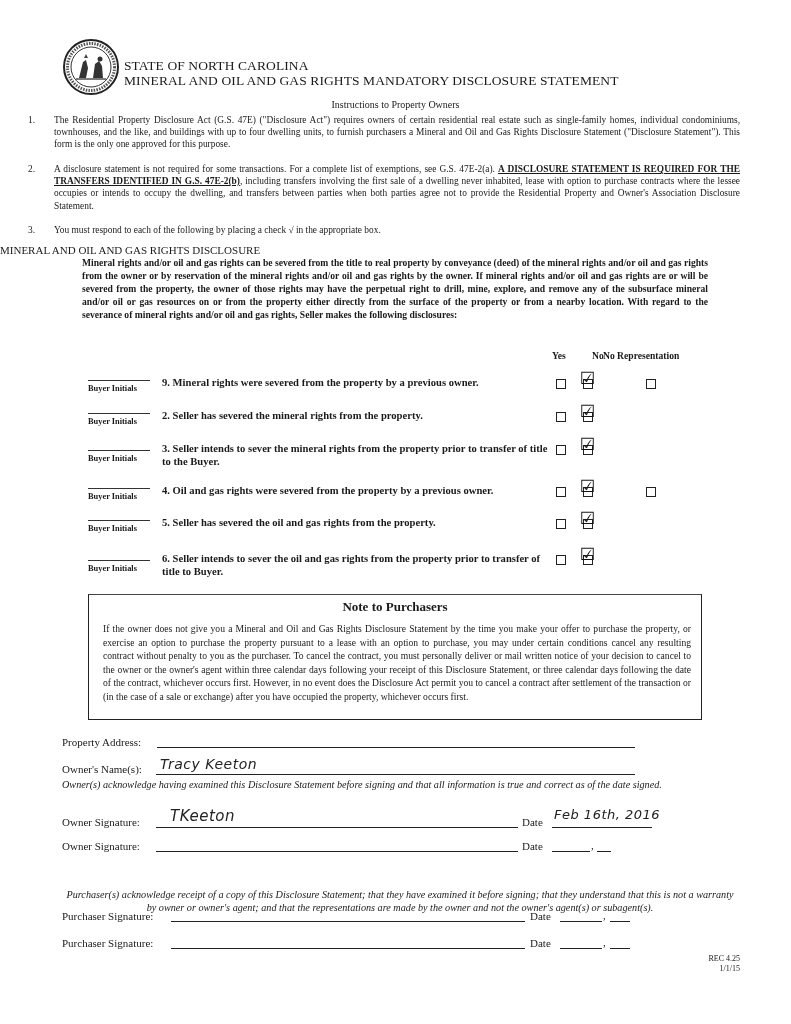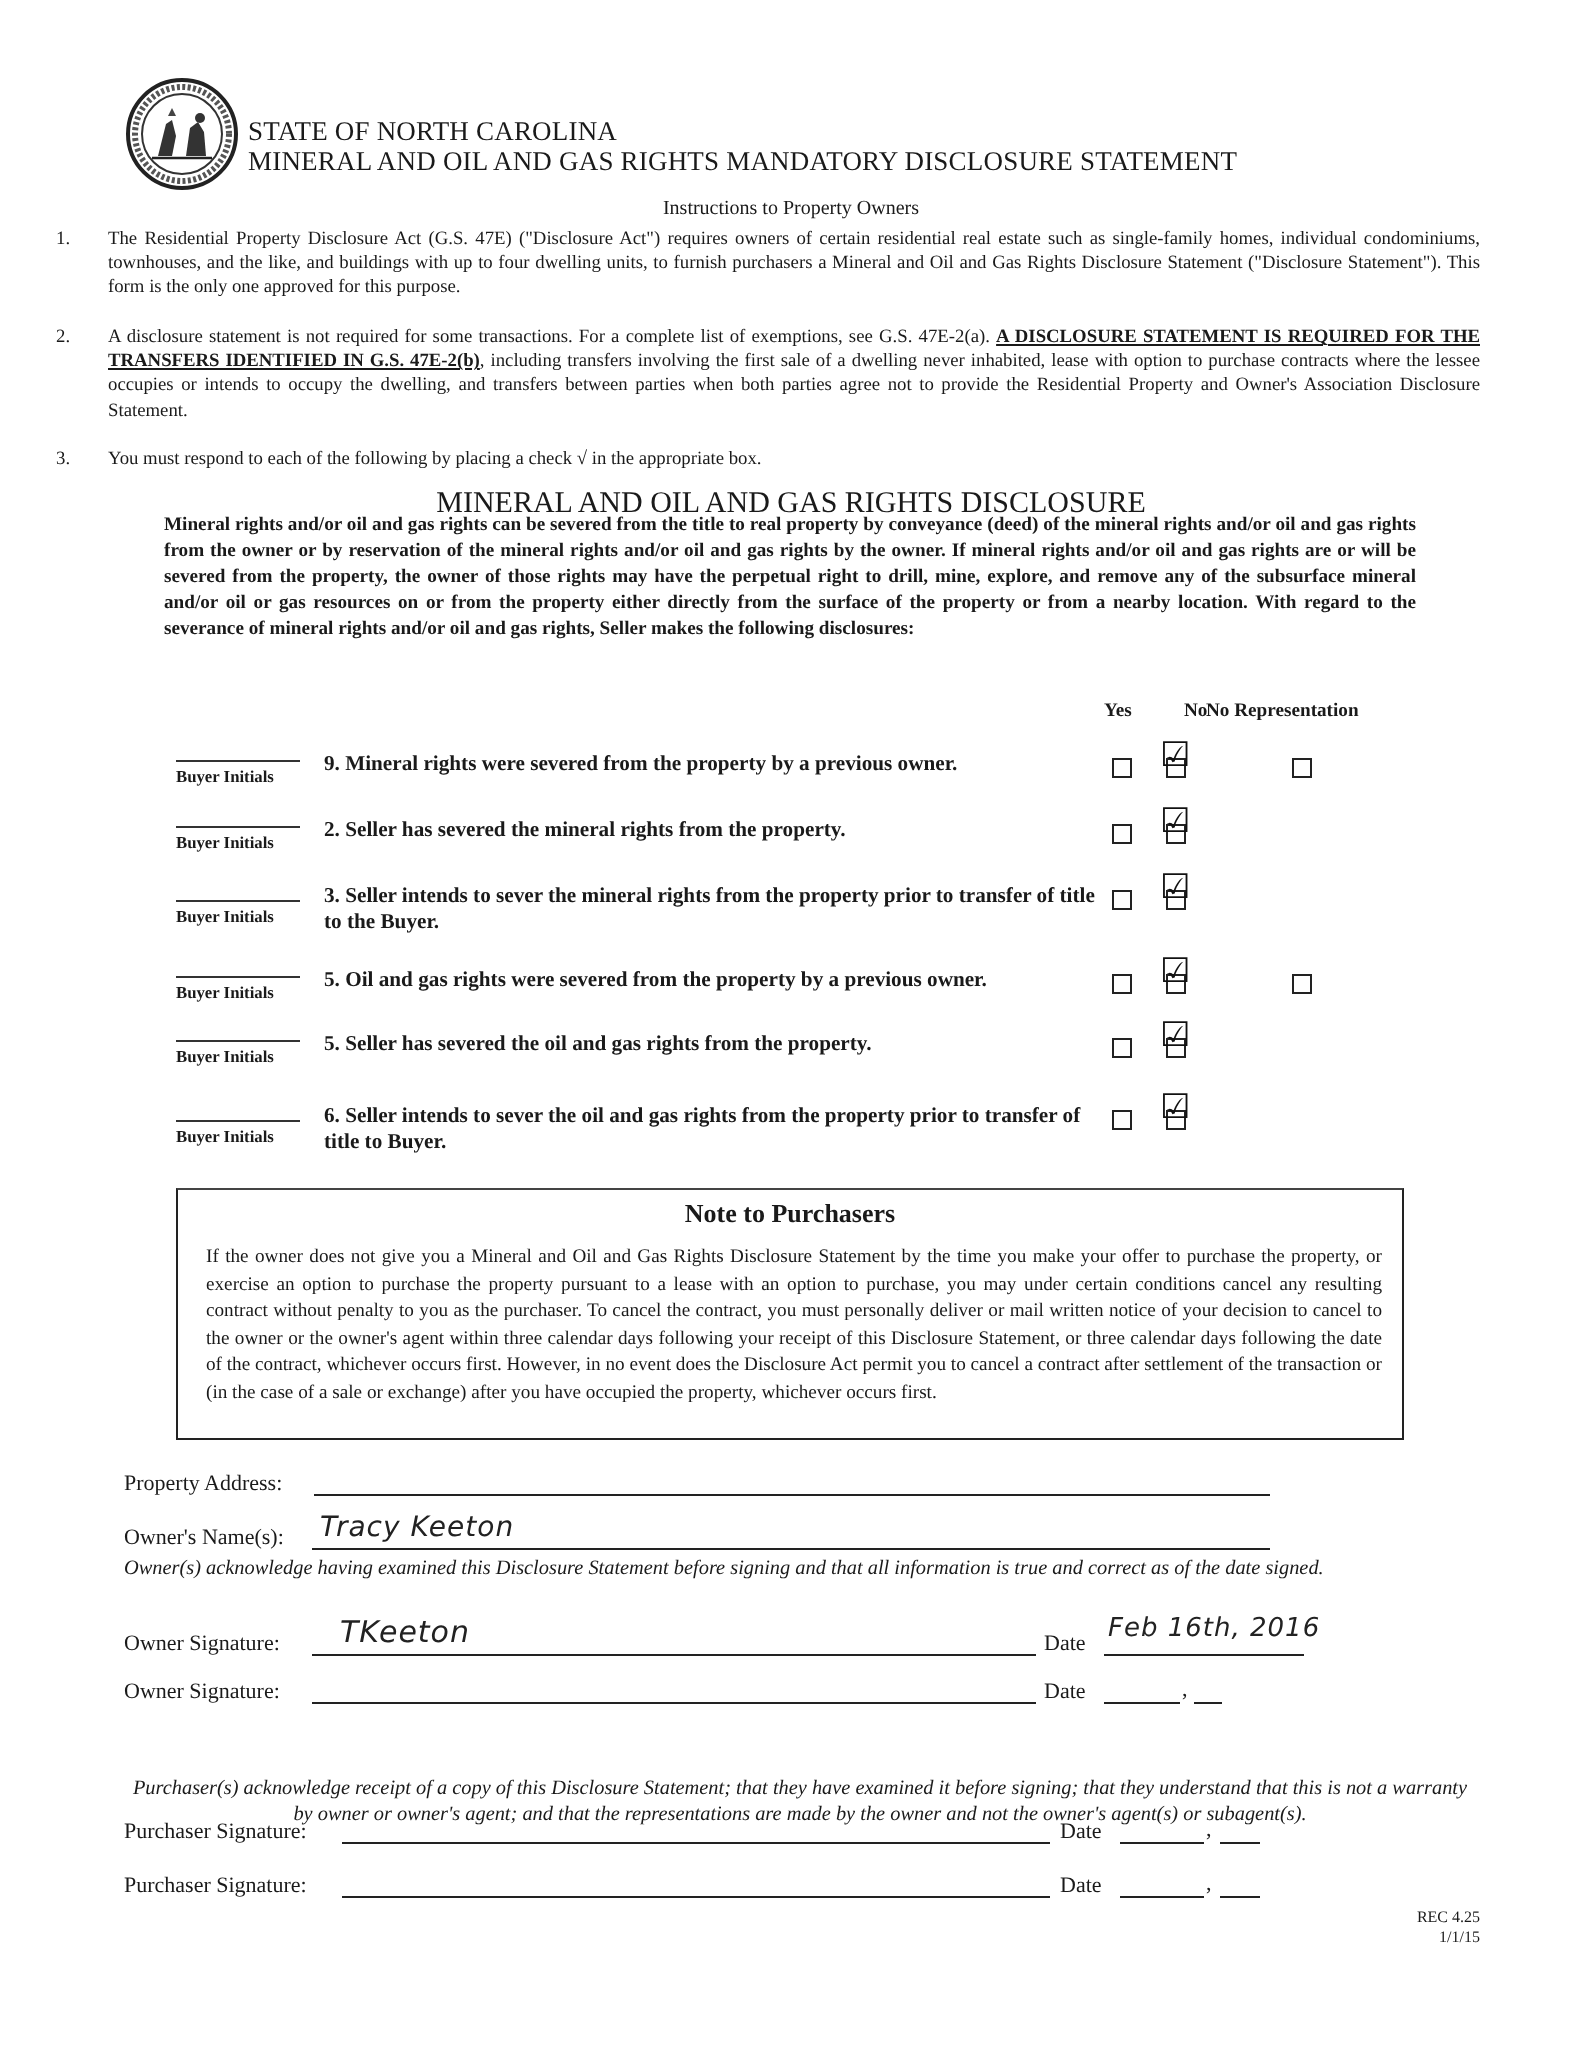--- a/index.html
+++ b/index.html
@@ -12,21 +12,21 @@
   .title1 { position: absolute; left: 62px; top: 20px; font-size: 13.5px; letter-spacing: 0.1px; }
   .title2 { position: absolute; left: 62px; top: 35px; font-size: 13.5px; letter-spacing: 0.1px; }
 
   .instr-heading { position: absolute; left: 0; width: 791px; top: 99px; text-align: center; font-size: 10px; }
 
   .instr { position: absolute; left: 28px; width: 712px; font-size: 9.4px; line-height: 12.2px; }
   .instr .num { position: absolute; left: 0; top: 0; }
   .instr .txt { margin-left: 26px; text-align: justify; }
   .u { text-decoration: underline; font-weight: bold; }
 
-  .section-heading { position: absolute; left: 0; width: 791px; top: 244px; text-align: center; font-size: 15px; }
+  .section-heading { position: absolute; left: 0; width: 791px; top: 244px; font-size: 11px; }
   .section-intro { position: absolute; left: 82px; width: 626px; top: 256px; font-size: 9.6px; line-height: 13px;
                    font-weight: bold; text-align: justify; }
 
   .col-head { position: absolute; top: 350px; font-size: 9.6px; font-weight: bold; }
 
   .row { position: absolute; left: 88px; width: 620px; height: 30px; }
   .initials-line { position: absolute; left: 0; top: 0; width: 62px; border-top: 1px solid #333; }
   .initials-label { position: absolute; left: 0; top: 4px; font-size: 8.4px; font-weight: bold; white-space: nowrap; }
   .stmt { position: absolute; left: 74px; top: -6px; width: 388px; font-size: 10.6px; line-height: 13px; font-weight: bold; }
   .box { position: absolute; width: 8px; height: 8px; border: 1px solid #222; background: #fff; }
@@ -110,21 +110,21 @@
         <div class="initials-line" style="top:2px"></div>
         <div class="initials-label" style="top:6px">Buyer Initials</div>
         <div class="stmt">3. Seller intends to sever the mineral rights from the property prior to transfer of title to the Buyer.</div>
         <div class="box" style="left:468px; top:-3px;"></div>
         <div class="box" style="left:495px; top:-3px;"></div>
         <div class="check" style="left:492px; top:-12px;">☑</div>
       </div>
       <div class="row" style="top: 490px;">
         <div class="initials-line" style="top:-2px"></div>
         <div class="initials-label" style="top:2px">Buyer Initials</div>
-        <div class="stmt">5. Oil and gas rights were severed from the property by a previous owner.</div>
+        <div class="stmt">4. Oil and gas rights were severed from the property by a previous owner.</div>
         <div class="box" style="left:468px; top:-3px;"></div>
         <div class="box" style="left:495px; top:-3px;"></div>
         <div class="check" style="left:492px; top:-12px;">☑</div>
         <div class="box" style="left:558px; top:-3px;"></div>
       </div>
       <div class="row" style="top: 522px;">
         <div class="initials-line" style="top:-2px"></div>
         <div class="initials-label" style="top:2px">Buyer Initials</div>
         <div class="stmt">5. Seller has severed the oil and gas rights from the property.</div>
         <div class="box" style="left:468px; top:-3px;"></div>

